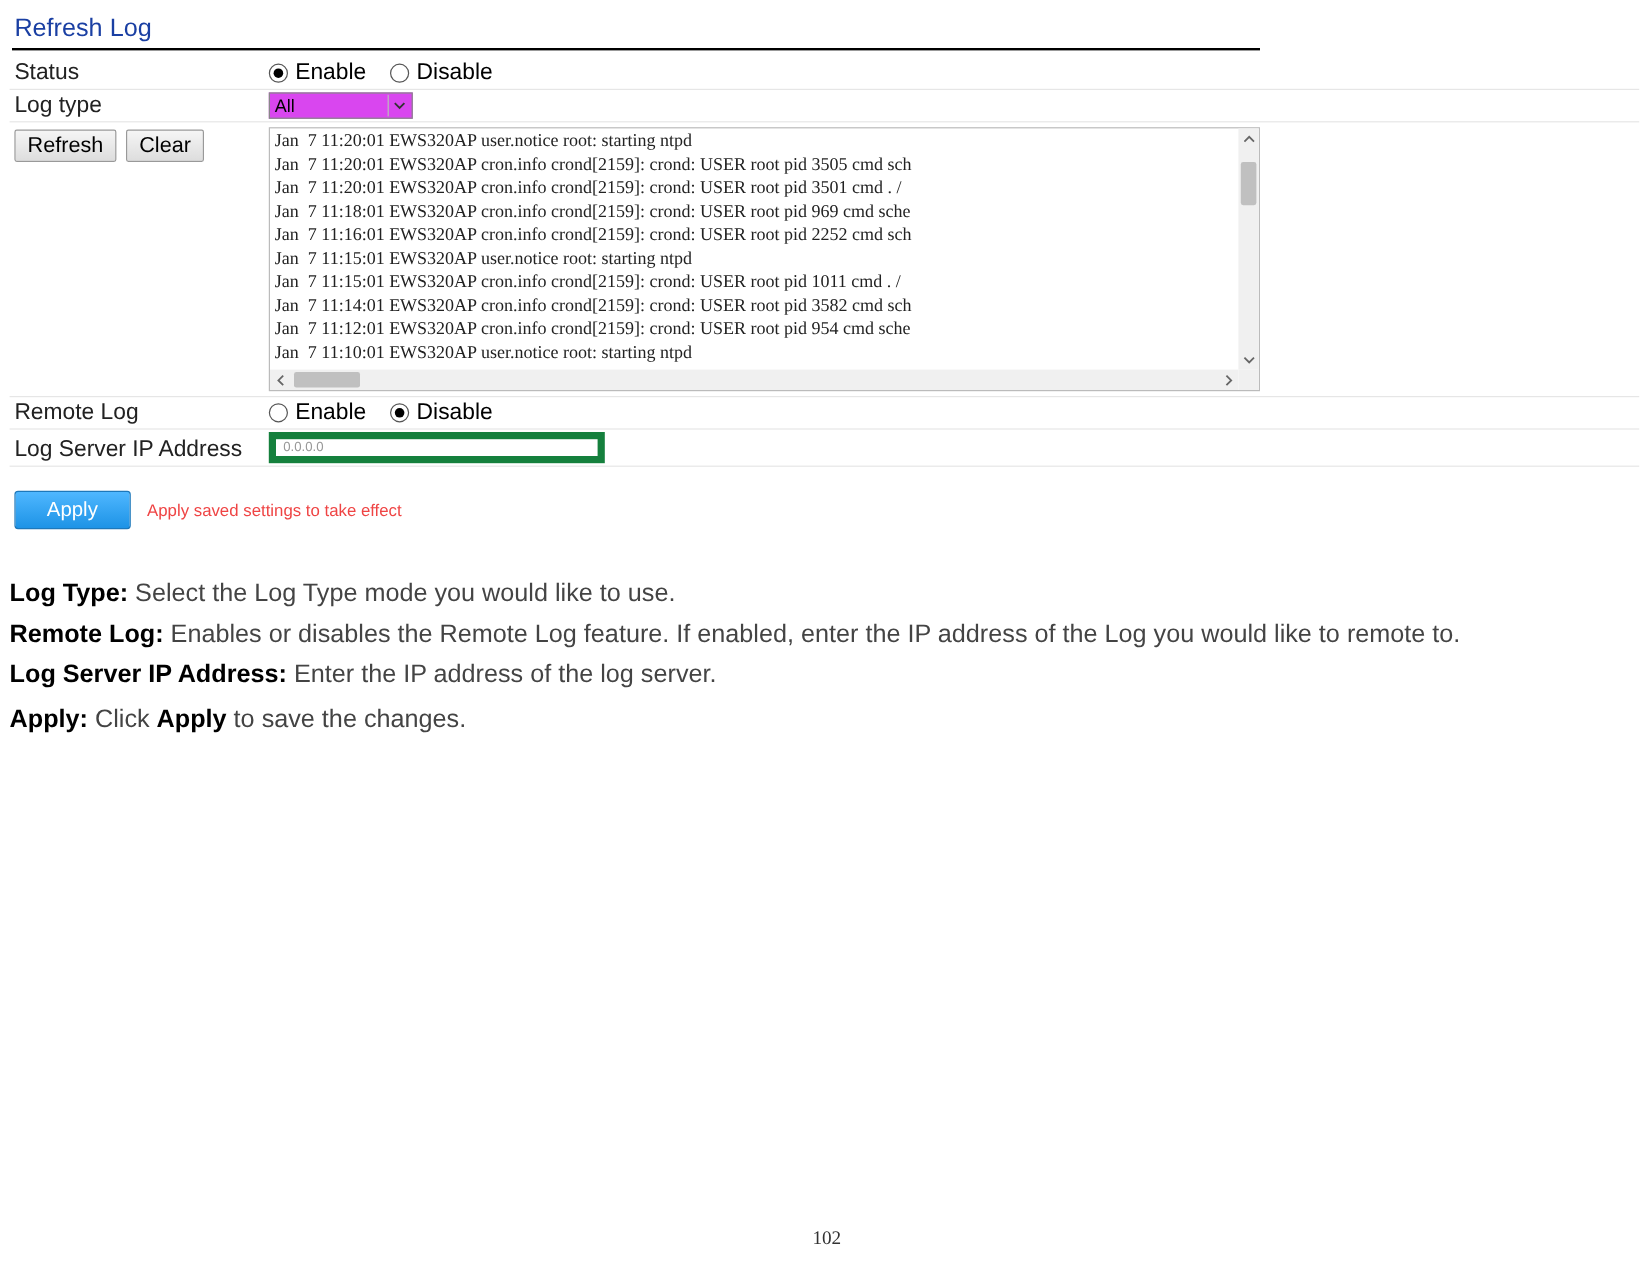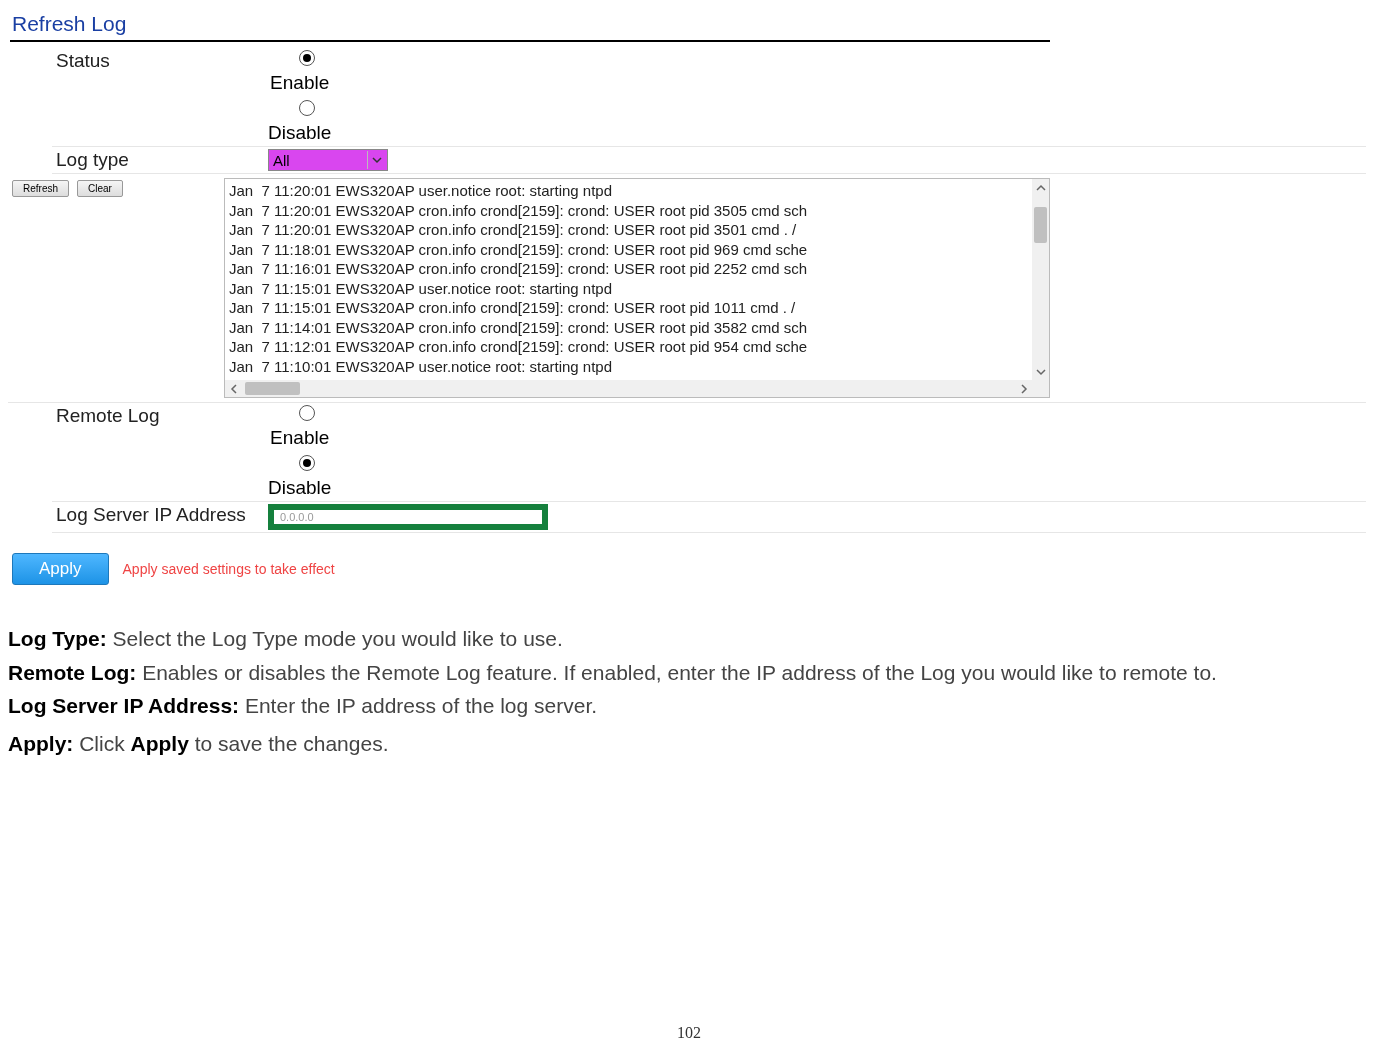--- a/index.html
+++ b/index.html
@@ -21,32 +21,31 @@
   }
   .panel-hr {
     height: 2px;
     background: #000;
     border: none;
     margin: 0 0 6px 2px;
     width: 1040px;
   }
   .form-row {
     display: flex;
-    align-items: flex-start;
+    align-items: flex-end;
     padding: 2px 4px;
     font-size: 19px;
     border-bottom: 1px solid #e6e6e6;
-    margin-left: 44px;
   }
   .form-label {
     width: 212px;
     flex: 0 0 212px;
     color: #222;
   }
-  .radio-wrap { display: flex; align-items: center; gap: 6px; flex-direction: column; }
+  .radio-wrap { display: flex; align-items: center; gap: 6px; }
   .radio-ctrl {
     width: 16px; height: 16px; border-radius: 50%;
     border: 1px solid #555; background: #fff;
     display: inline-flex; align-items: center; justify-content: center;
   }
   .radio-ctrl.checked::after {
     content: ""; width: 8px; height: 8px; border-radius: 50%; background: #000;
   }
   .radio-label { margin-right: 14px; }
 
@@ -62,21 +61,21 @@
   .select-arrow {
     width: 18px; height: 18px; border-left: 1px solid #bbb;
     display: flex; align-items: center; justify-content: center;
   }
   .select-arrow svg { width: 10px; height: 10px; }
 
   .btn-gray {
     background: linear-gradient(#f5f5f5,#ddd);
     border: 1px solid #999;
     border-radius: 2px;
-    font-size: 10px;
+    font-size: 18px;
     padding: 2px 10px;
     margin-right: 4px;
     text-align: right;
   }
 
   .log-row {
     display: flex;
     align-items: flex-start;
     padding: 4px 4px;
     border-bottom: 1px solid #e6e6e6;
@@ -85,21 +84,21 @@
     width: 212px; flex: 0 0 212px;
     display: flex; gap: 4px; padding-top: 2px;
   }
   .log-box-wrap {
     width: 826px;
     border: 1px solid #bbb;
     background: #fff;
     position: relative;
   }
   .log-box {
-    font-family: Liberation Sans, sans-serif;
+    font-family: Liberation Serif, serif;
     font-size: 15px;
     line-height: 1.3;
     white-space: pre;
     overflow: hidden;
     padding: 2px 6px 2px 4px;
     height: 200px;
     color: #222;
   }
   .v-scroll {
     position: absolute; right: 0; top: 0; bottom: 17px; width: 17px;

